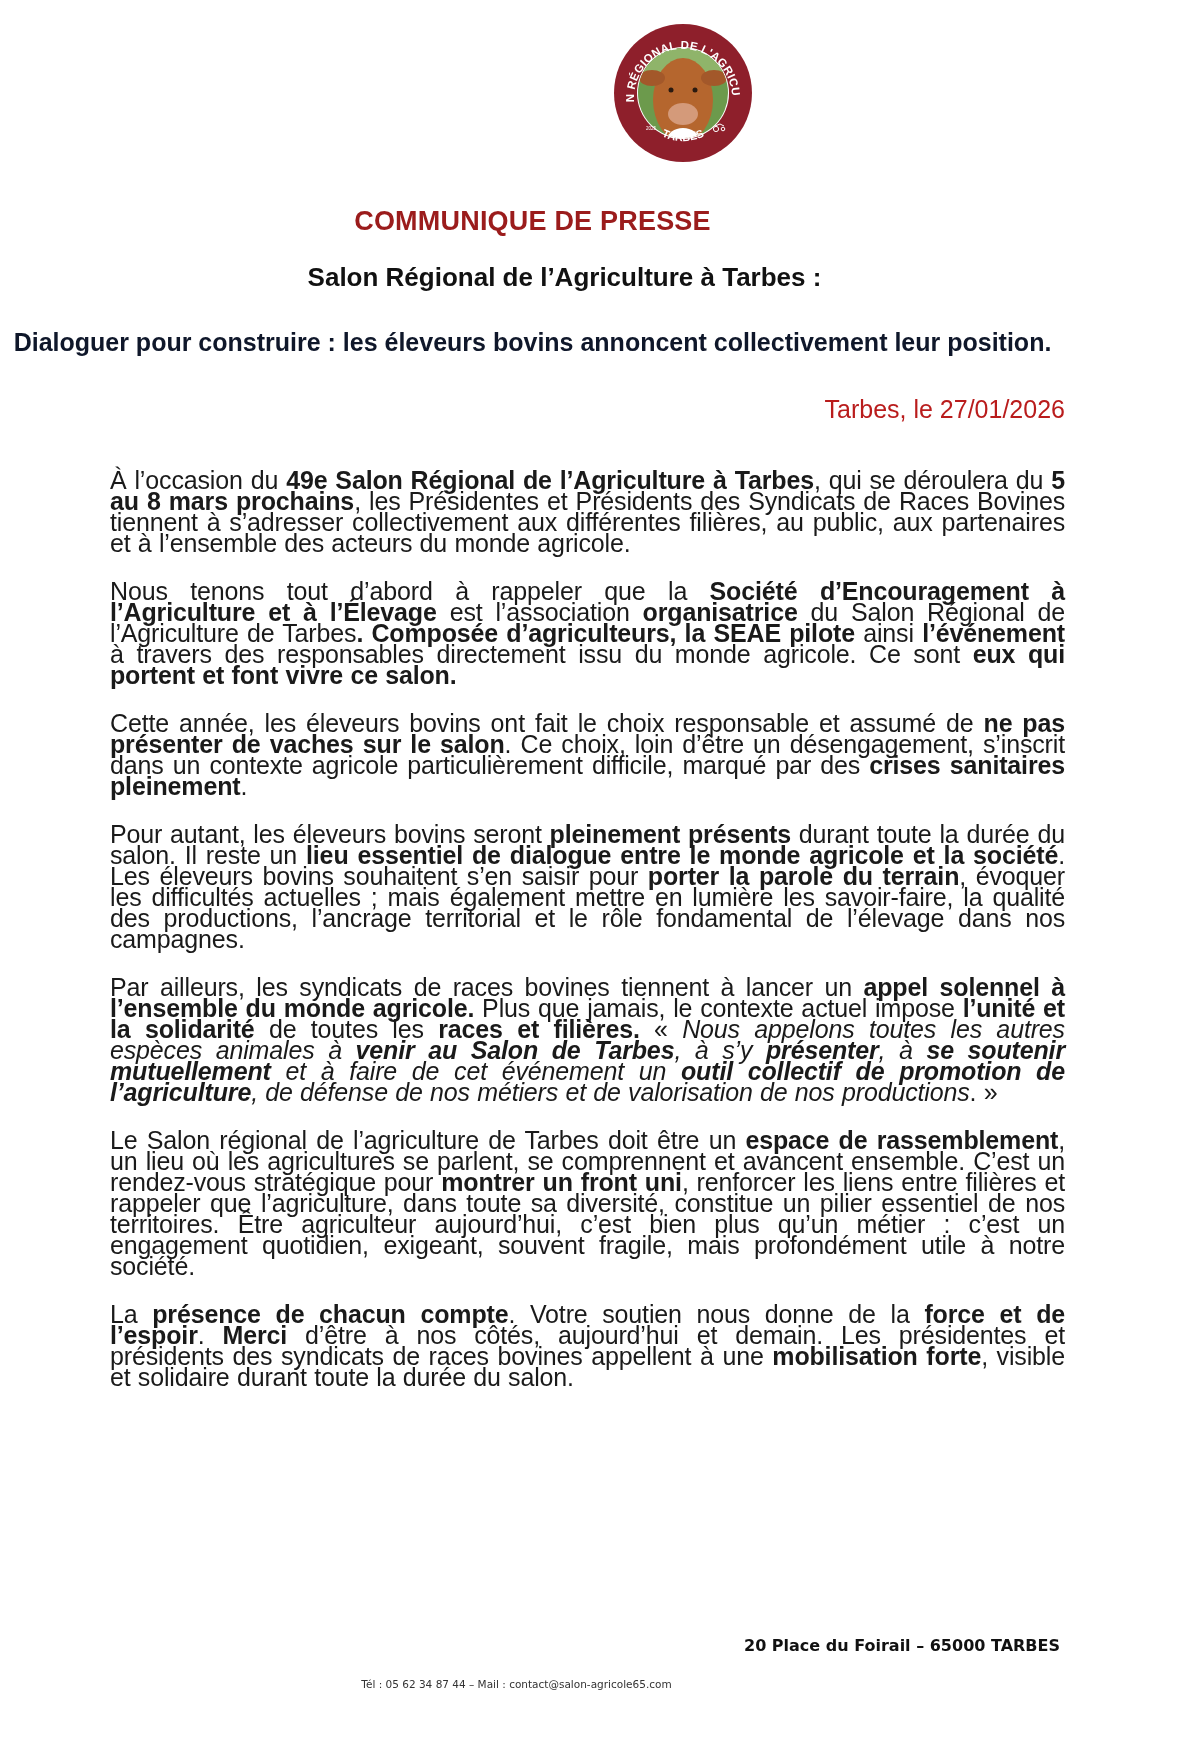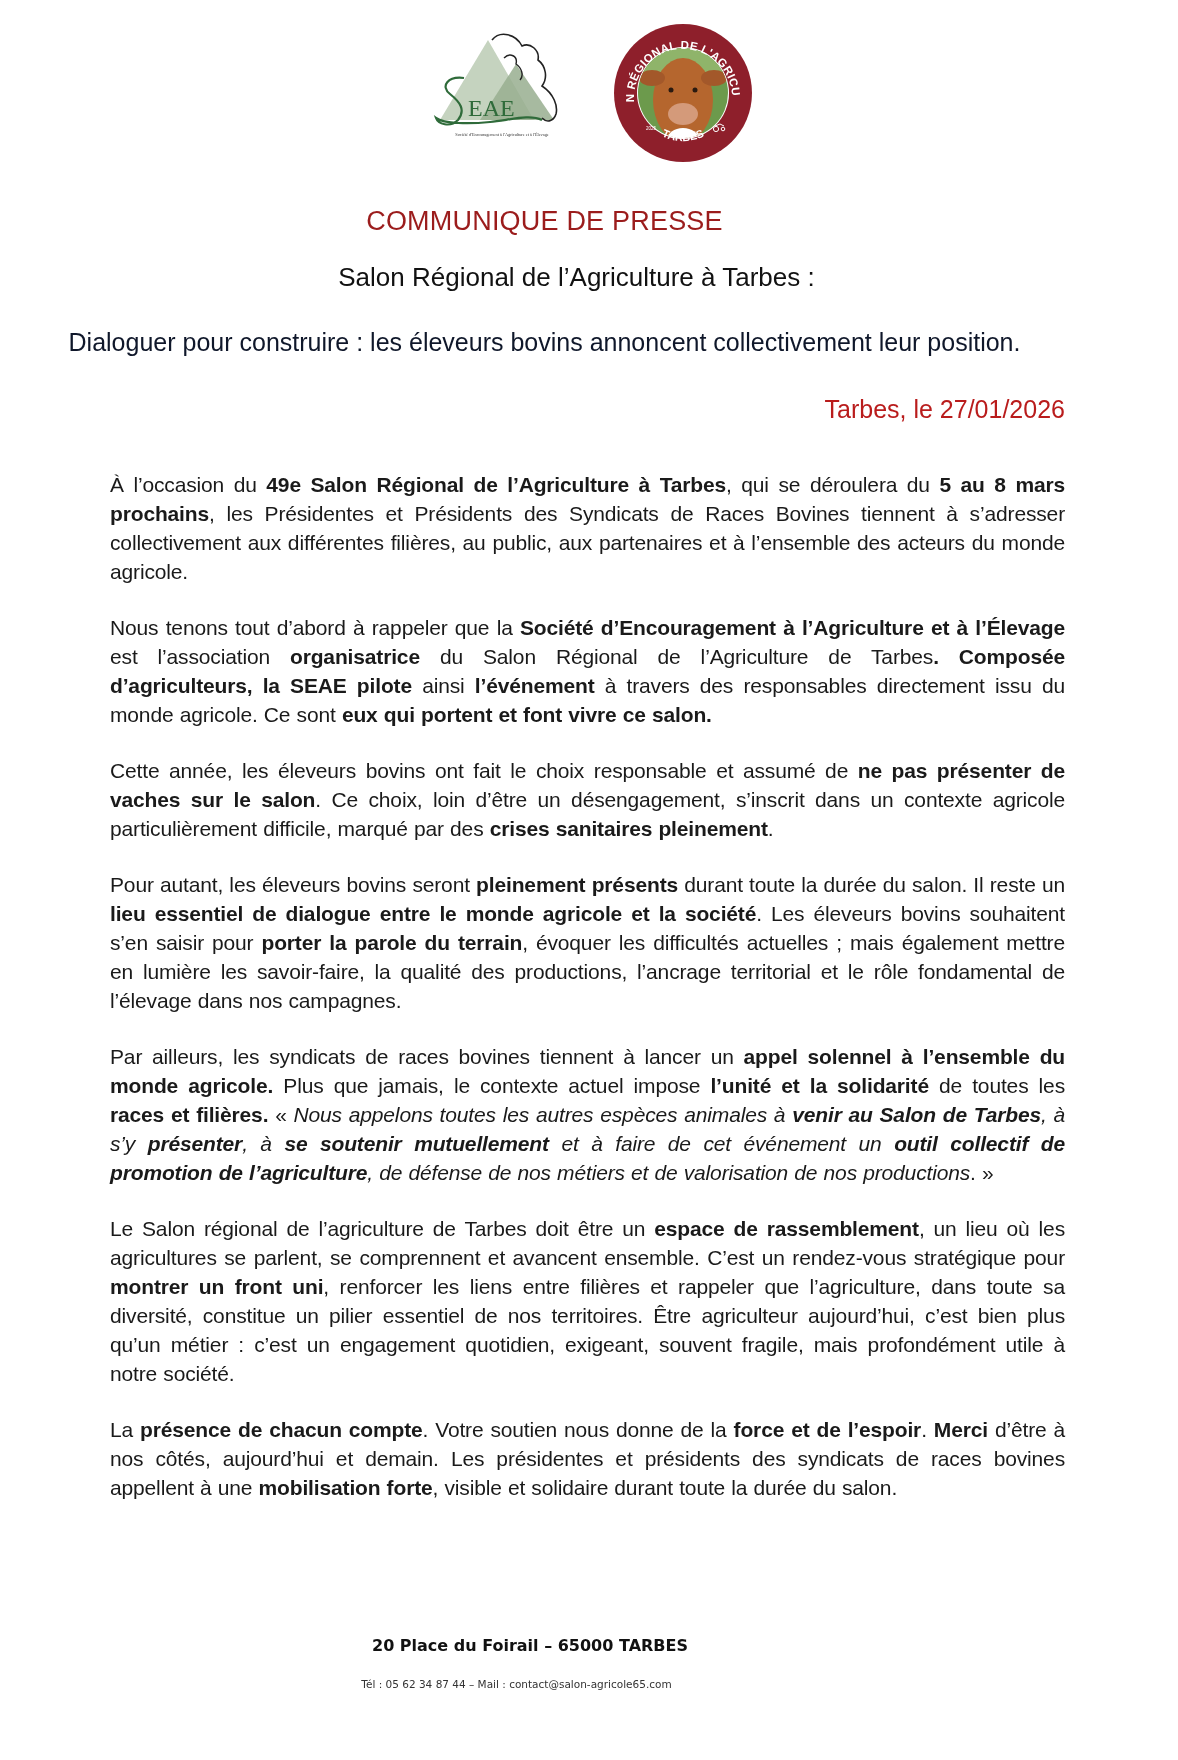--- a/index.html
+++ b/index.html
@@ -5,59 +5,48 @@
     html, body { margin: 0; padding: 0; background: #ffffff; }
     body {
       width: 1178px; height: 1760px; position: relative; overflow: hidden;
       font-family: "Liberation Sans", sans-serif; color: #1a1a1a;
     }
     .logos { position: absolute; top: 28px; left: 0; width: 1178px; height: 130px; }
     .logo-seae { position: absolute; left: 430px; top: 0; width: 145px; height: 115px; }
     .logo-salon { position: absolute; left: 612px; top: -6px; width: 142px; height: 142px; }
     .logo-seae svg, .logo-salon svg { width: 100%; height: 100%; display: block; }
 
-    .headline { position: absolute; left: 16px; width: 1057px; text-align: center; font-weight: normal; }
+    .headline { position: absolute; left: 4px; width: 1057px; text-align: center; font-weight: bold; }
     .h-press { top: 206px; font-size: 27px; color: #9b1c1c; letter-spacing: 0.2px; }
     .h-salon { top: 262px; font-size: 26px; color: #111; margin-left: 32px; }
     .h-dial  { top: 328px; font-size: 25px; color: #0f172a; }
 
     .dateline {
       position: absolute; top: 395px; right: 113px; font-size: 25px; color: #b91c1c;
     }
     .body {
       position: absolute; left: 110px; width: 955px; top: 470px;
-      font-size: 21px; line-height: 29px; text-align: justify;
+      font-size: 25px; line-height: 21px; text-align: justify;
       letter-spacing: -0.15px; word-spacing: 0.5px;
     }
     .body p { margin: 0 0 27px 0; }
 
     .footer-addr {
-      position: absolute; top: 1636px; left: 0; width: 1060px; text-align: center;
+      position: absolute; top: 1636px; left: 0; width: 1060px; text-align: right;
       font-family: "DejaVu Sans", sans-serif; font-weight: bold; font-size: 16px; color: #111;
     }
     .footer-contact {
       position: absolute; top: 1678px; left: 0; width: 1033px; text-align: center;
       font-family: "DejaVu Sans", sans-serif; font-size: 10.5px; color: #333;
     }
   </style>
 </head>
 <body>
 
 <div class="logos">
-  <div class="logo-seae">
-    <svg viewBox="0 0 145 115">
-      <polygon points="10,92 58,12 104,92" fill="#c5d3bf"></polygon>
-      <polygon points="50,92 86,36 124,92" fill="#98ae8f" opacity="0.85"></polygon>
-      <path d="M62,12 C70,2 86,6 92,18 C100,14 110,22 108,32 C116,38 118,50 112,58 C124,66 128,78 126,86 C124,92 118,96 112,90" fill="none" stroke="#222" stroke-width="1.6"></path>
-      <path d="M74,30 C80,24 88,28 86,36 C92,40 94,48 90,52" fill="none" stroke="#222" stroke-width="1.4"></path>
-      <path d="M34,50 C18,48 10,58 20,66 C30,74 36,82 28,92 C20,100 8,96 6,90 C14,96 40,96 60,94 C80,92 100,86 112,92" fill="none" stroke="#2f6b3a" stroke-width="2.2"></path>
-      <text x="38" y="88" font-family="Liberation Serif, serif" font-size="24" fill="#2f6b3a">EAE</text>
-      <text x="72" y="108" text-anchor="middle" font-family="Liberation Serif, serif" font-size="4.3" fill="#333">Société d'Encouragement à l'Agriculture et à l'Élevage</text>
-    </svg>
-  </div>
 
   <div class="logo-salon">
     <svg viewBox="0 0 142 142">
       <defs>
         <path id="ringTop" d="M22,76 A49,49 0 1,1 120,76"></path>
         <path id="ringBot" d="M40,108 A49,49 0 0,0 102,108"></path>
         <clipPath id="innerClip">
             <circle cx="71" cy="71" r="45"></circle>
           </clipPath>
       </defs>

